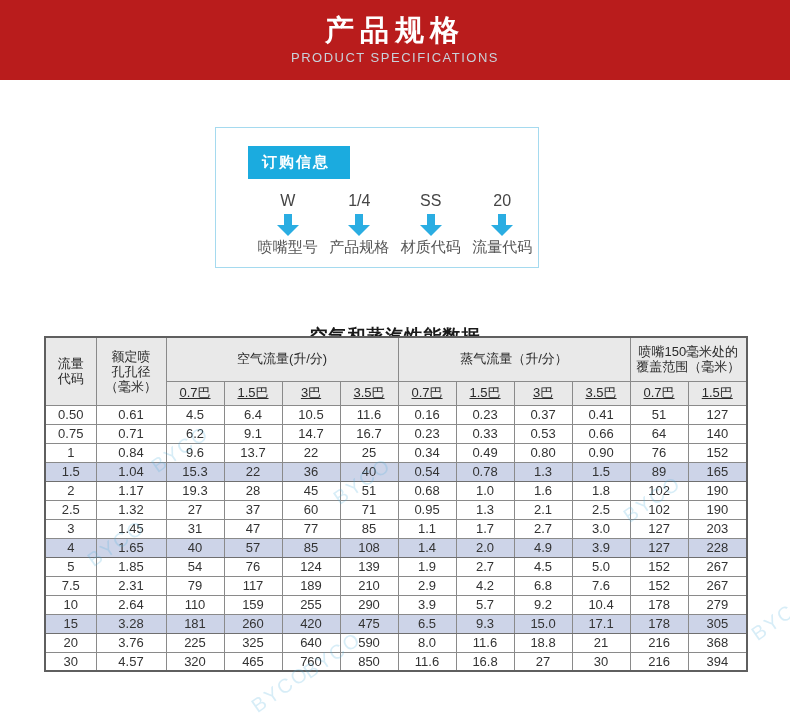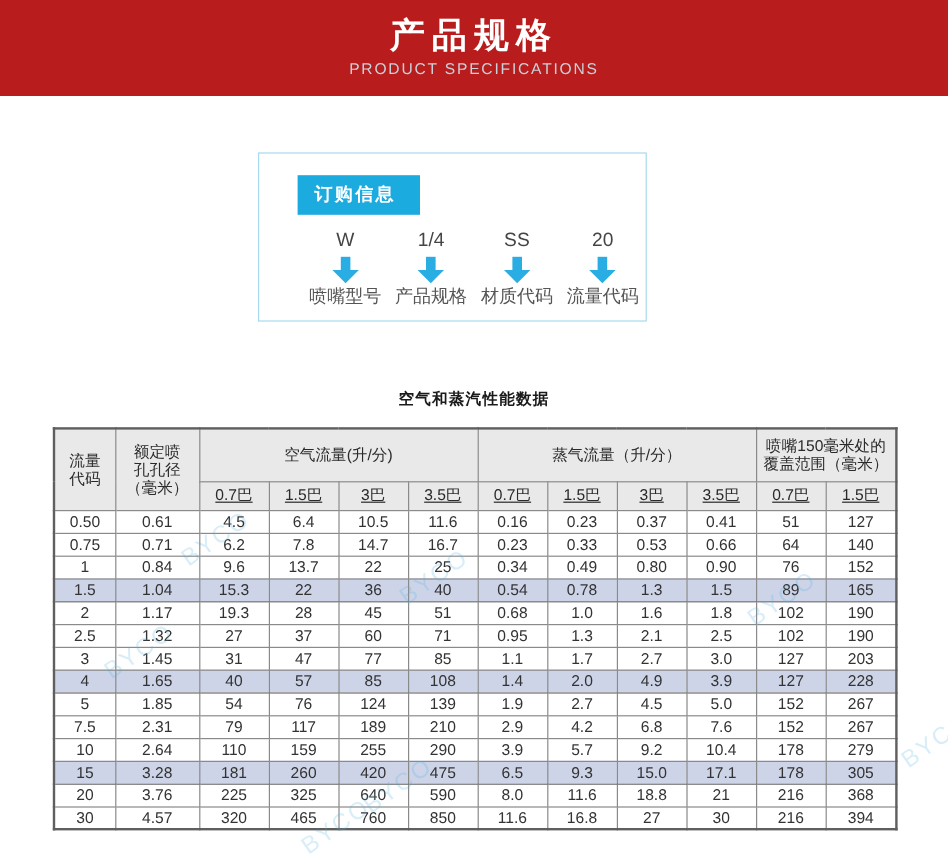--- a/index.html
+++ b/index.html
@@ -110,30 +110,30 @@
     color: #555555;
     font-size: 15px;
     letter-spacing: 0.5px;
   }
   .table-title {
     position: absolute;
     top: 324px;
     width: 100%;
     text-align: center;
     color: #1a1a1a;
-    font-size: 13px;
+    font-size: 18px;
     font-weight: bold;
     letter-spacing: 1px;
   }
 
   
   table.perf {
     position: absolute;
     left: 44px;
-    top: 356px;
+    top: 336px;
     border-collapse: collapse;
     table-layout: fixed;
     width: 702px;
     border: 2px solid #5f5f5f;
   }
   table.perf th, table.perf td {
     border: 1px solid #8a8a8a;
     text-align: center;
     vertical-align: middle;
     font-weight: normal;
@@ -285,21 +285,21 @@
           <td>0.23</td>
           <td>0.37</td>
           <td>0.41</td>
           <td>51</td>
           <td>127</td>
         </tr>
         <tr>
           <td>0.75</td>
           <td>0.71</td>
           <td>6.2</td>
-          <td>7.8</td>
+          <td>9.1</td>
           <td>14.7</td>
           <td>16.7</td>
           <td>0.23</td>
           <td>0.33</td>
           <td>0.53</td>
           <td>0.66</td>
           <td>64</td>
           <td>140</td>
         </tr>
         <tr>

